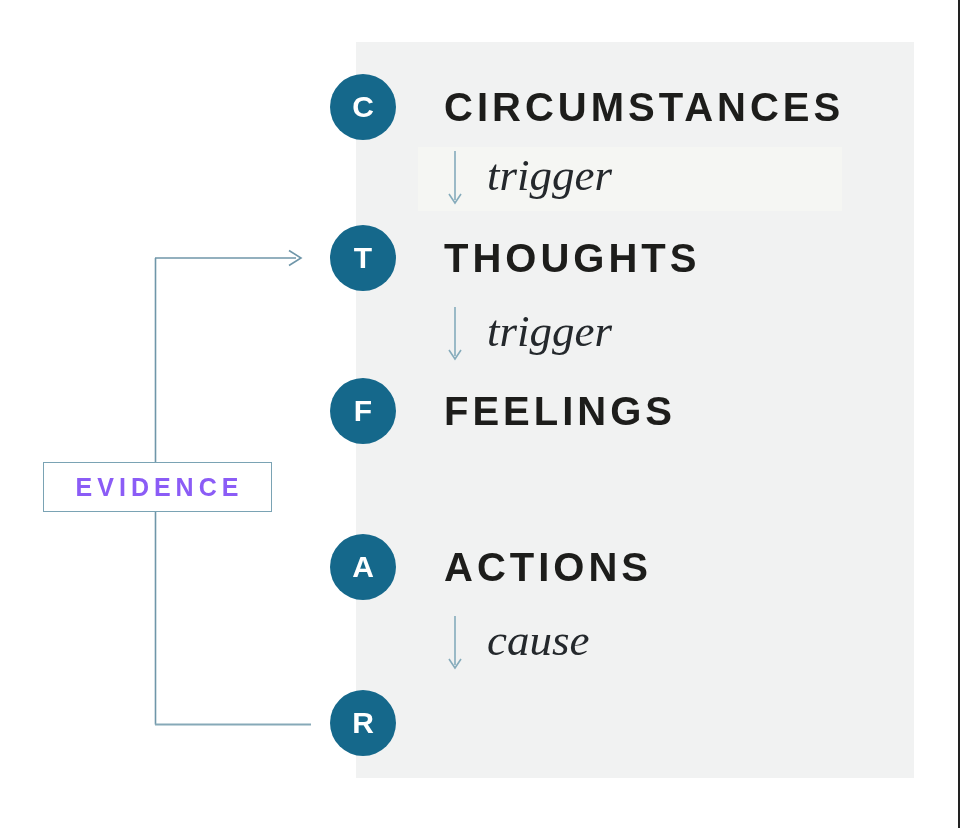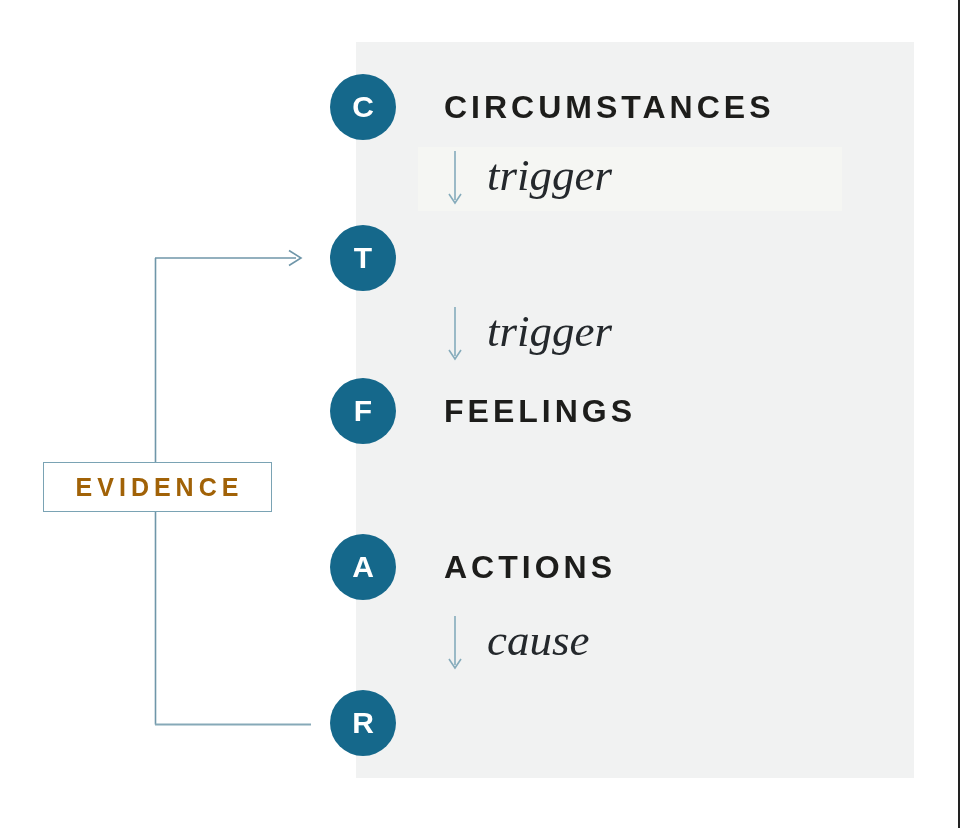--- a/index.html
+++ b/index.html
@@ -34,21 +34,21 @@
     left: 43px; top: 462px;
     width: 229px; height: 50px;
     background: #ffffff;
     border: 1px solid #7aa3b4;
     box-sizing: border-box;
     display: flex;
     align-items: center;
     justify-content: center;
   }
   .evidence-label {
-    color: #a16207;
+    color: #8b5cf6;
     font-size: 25px;
     font-weight: 700;
     letter-spacing: 5px;
     line-height: 1;
     transform: translateX(2px);
   }
   .badge {
     position: absolute;
     left: 330px;
     width: 66px; height: 66px;
@@ -63,21 +63,21 @@
     font-size: 30px;
     font-weight: 700;
     line-height: 1;
   }
   .step-label {
     position: absolute;
     left: 444px;
     height: 48px;
     line-height: 48px;
     color: #1d1d1b;
-    font-size: 32px;
+    font-size: 40px;
     font-weight: 700;
     letter-spacing: 4px;
     white-space: nowrap;
   }
   .verb-row {
     position: absolute;
     left: 447px;
     height: 64px;
     display: flex;
     align-items: center;
@@ -142,20 +142,21 @@
     <span>F</span>
   </div>
   <div class="badge row-3">
     <span>A</span>
   </div>
   <div class="badge row-4">
     <span>R</span>
   </div>
 
   <div class="step-label label row-0">CIRCUMSTANCES</div>
+  <div class="step-label label row-1">THOUGHTS</div>
   <div class="step-label label row-2">FEELINGS</div>
   <div class="step-label label row-3">ACTIONS</div>
 
   <div class="verb-row gap-0">
     <svg class="down-arrow" viewBox="0 0 16 60">
       <line x1="8" y1="2" x2="8" y2="51" stroke="#85abbb" stroke-width="1.6"></line>
       <path d="M2 45 L8 54 L14 45" fill="none" stroke="#85abbb" stroke-width="1.6"></path>
     </svg>
     <span class="verb-label">trigger</span>
   </div>

